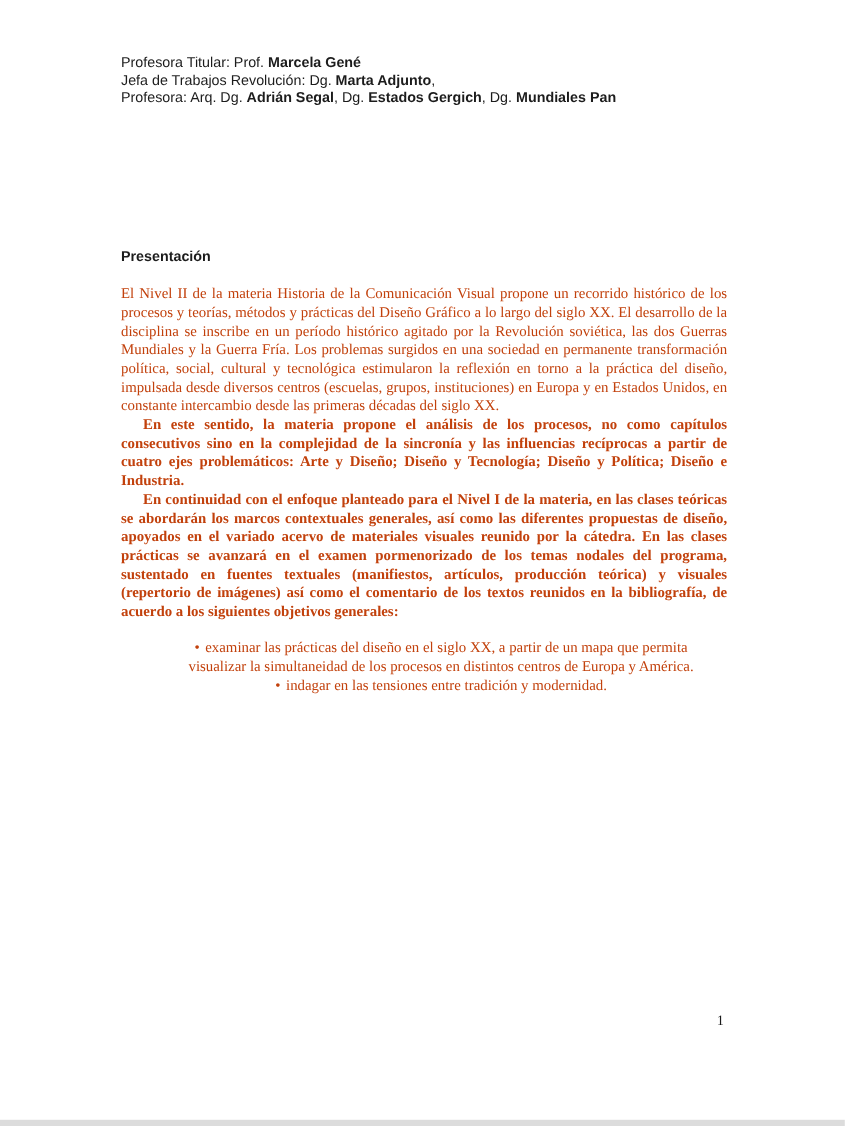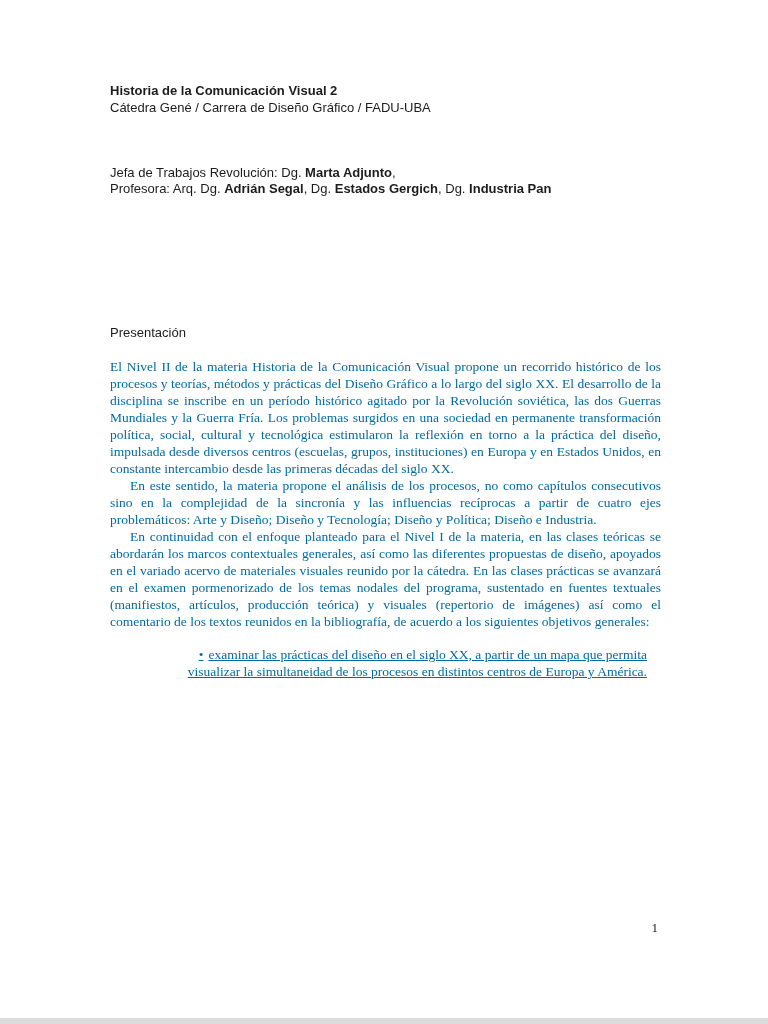--- a/index.html
+++ b/index.html
@@ -38,40 +38,39 @@
   }
   .staff {
     margin-top: 49px;
     font-size: 13px;
     line-height: 16px;
   }
   .staff-line strong { font-weight: bold; }
   .section-heading {
     margin-top: 127px;
     font-size: 13px;
-    font-weight: normal;
+    font-weight: bold;
     line-height: 17px;
   }
   .body-text {
     margin-top: 17px;
     font-family: "Liberation Serif", serif;
     font-size: 13.5px;
     line-height: 17px;
     text-align: justify;
-    color: #0369a1;
+    color: #c2410c;
   }
   .para { margin: 0; }
-  .para.indent { text-indent: 20px; }
+  .para.indent { text-indent: 20px; font-weight: bold; }
   .bullets {
     list-style: none;
     margin-top: 16px;
     margin-left: 45px;
     margin-right: 14px;
-    text-align: right;
-    text-decoration: underline;
+    text-align: center;
   }
   .bullet-item { margin: 0; }
   .bullet { padding-right: 5px; }
   .page-number {
     position: absolute;
     right: 110px;
     bottom: 88px;
     font-family: "Liberation Serif", serif;
     font-size: 13px;
     color: #1a1a1a;
@@ -84,39 +83,37 @@
     height: 6px;
     background: #dcdcdc;
   }
 </style>
 </head>
 <body>
 
 <div class="page">
   <div class="content">
 
-    <header class="doc-header">
-      <h1 class="doc-title">Historia de la Comunicación Visual 2</h1>
-      <div class="doc-subtitle">Cátedra Gené / Carrera de Diseño Gráfico / FADU-UBA</div>
-    </header>
 
     <div class="staff">
+      <div class="staff-line"><span>Profesora Titular: Prof. </span><strong>Marcela Gené</strong></div>
       <div class="staff-line"><span>Jefa de Trabajos Revolución: Dg. </span><strong>Marta Adjunto</strong><span>,</span></div>
-      <div class="staff-line"><span>Profesora: Arq. Dg. </span><strong>Adrián Segal</strong><span>, Dg. </span><strong>Estados Gergich</strong><span>, Dg. </span><strong>Industria Pan</strong></div>
+      <div class="staff-line"><span>Profesora: Arq. Dg. </span><strong>Adrián Segal</strong><span>, Dg. </span><strong>Estados Gergich</strong><span>, Dg. </span><strong>Mundiales Pan</strong></div>
     </div>
 
     <h2 class="section-heading">Presentación</h2>
 
     <div class="body-text">
       <p class="para">El Nivel II de la materia Historia de la Comunicación Visual propone un recorrido histórico de los procesos y teorías, métodos y prácticas del Diseño Gráfico a lo largo del siglo XX. El desarrollo de la disciplina se inscribe en un período histórico agitado por la Revolución soviética, las dos Guerras Mundiales y la Guerra Fría. Los problemas surgidos en una sociedad en permanente transformación política, social, cultural y tecnológica estimularon la reflexión en torno a la práctica del diseño, impulsada desde diversos centros (escuelas, grupos, instituciones) en Europa y en Estados Unidos, en constante intercambio desde las primeras décadas del siglo XX.</p>
       <p class="para indent">En este sentido, la materia propone el análisis de los procesos, no como capítulos consecutivos sino en la complejidad de la sincronía y las influencias recíprocas a partir de cuatro ejes problemáticos: Arte y Diseño; Diseño y Tecnología; Diseño y Política; Diseño e Industria.</p>
       <p class="para indent">En continuidad con el enfoque planteado para el Nivel I de la materia, en las clases teóricas se abordarán los marcos contextuales generales, así como las diferentes propuestas de diseño, apoyados en el variado acervo de materiales visuales reunido por la cátedra. En las clases prácticas se avanzará en el examen pormenorizado de los temas nodales del programa, sustentado en fuentes textuales (manifiestos, artículos, producción teórica) y visuales (repertorio de imágenes) así como el comentario de los textos reunidos en la bibliografía, de acuerdo a los siguientes objetivos generales:</p>
 
       <ul class="bullets">
         <li class="bullet-item"><span class="bullet">•</span><span class="bullet-text">examinar las prácticas del diseño en el siglo XX, a partir de un mapa que permita visualizar la simultaneidad de los procesos en distintos centros de Europa y América.</span></li>
+        <li class="bullet-item"><span class="bullet">•</span><span class="bullet-text">indagar en las tensiones entre tradición y modernidad.</span></li>
       </ul>
     </div>
 
   </div>
 
   <div class="page-number">1</div>
   <div class="page-edge"></div>
 </div>
 
 </body></html>

